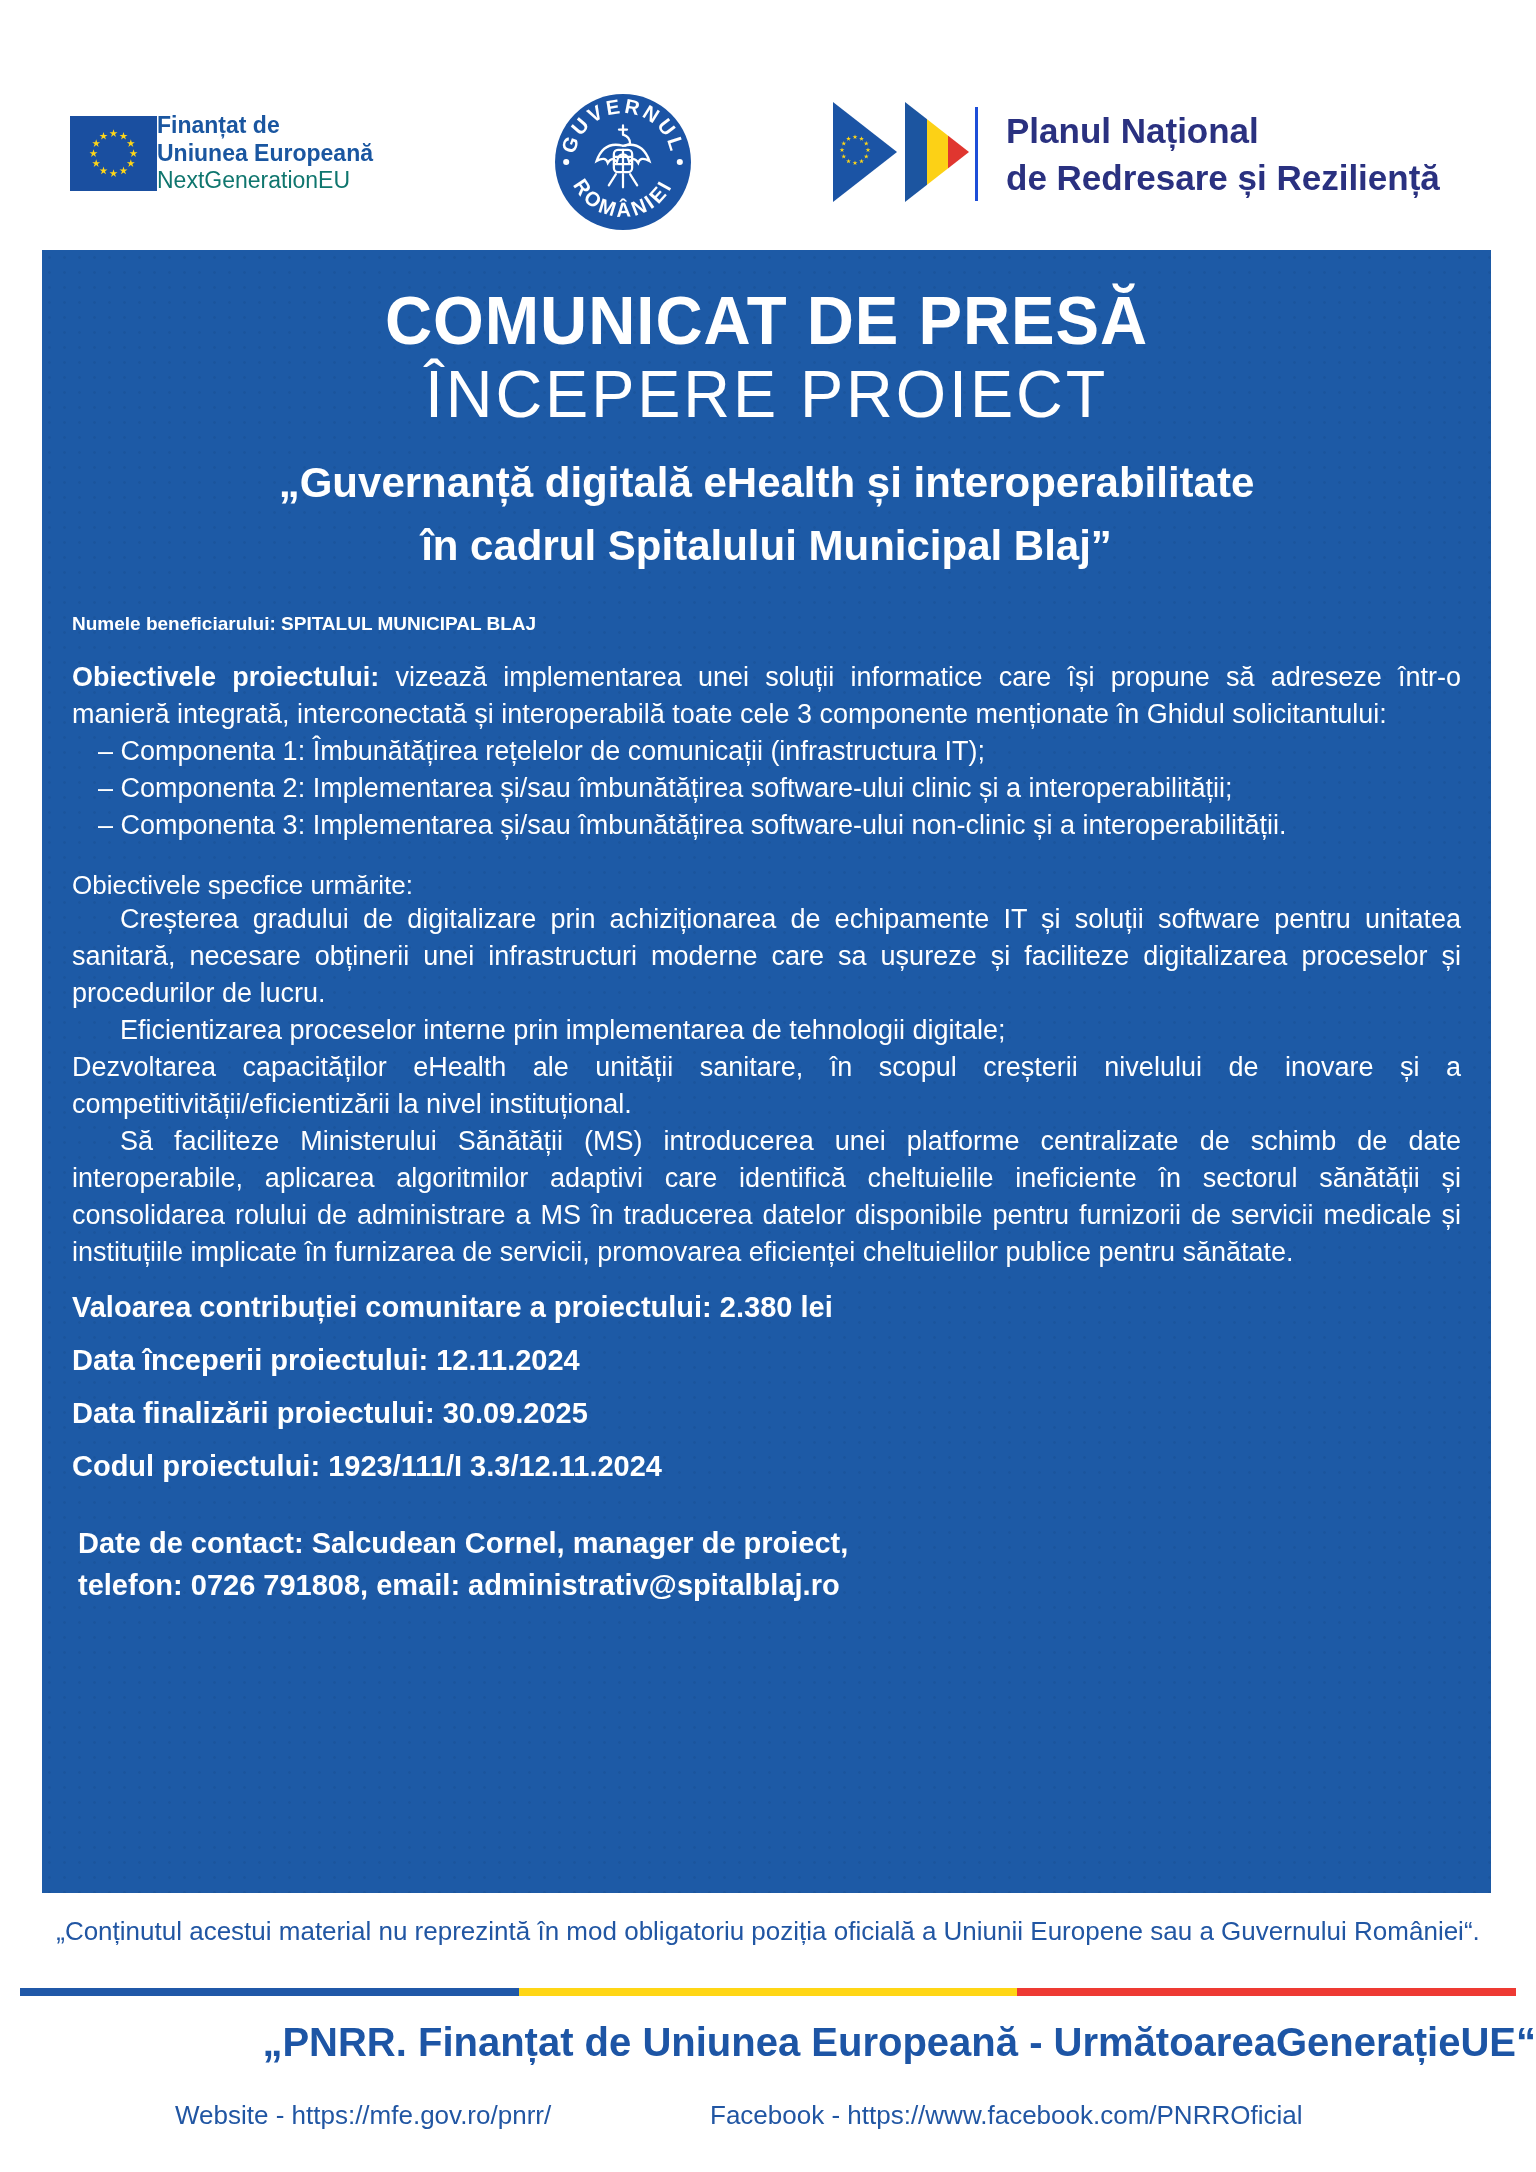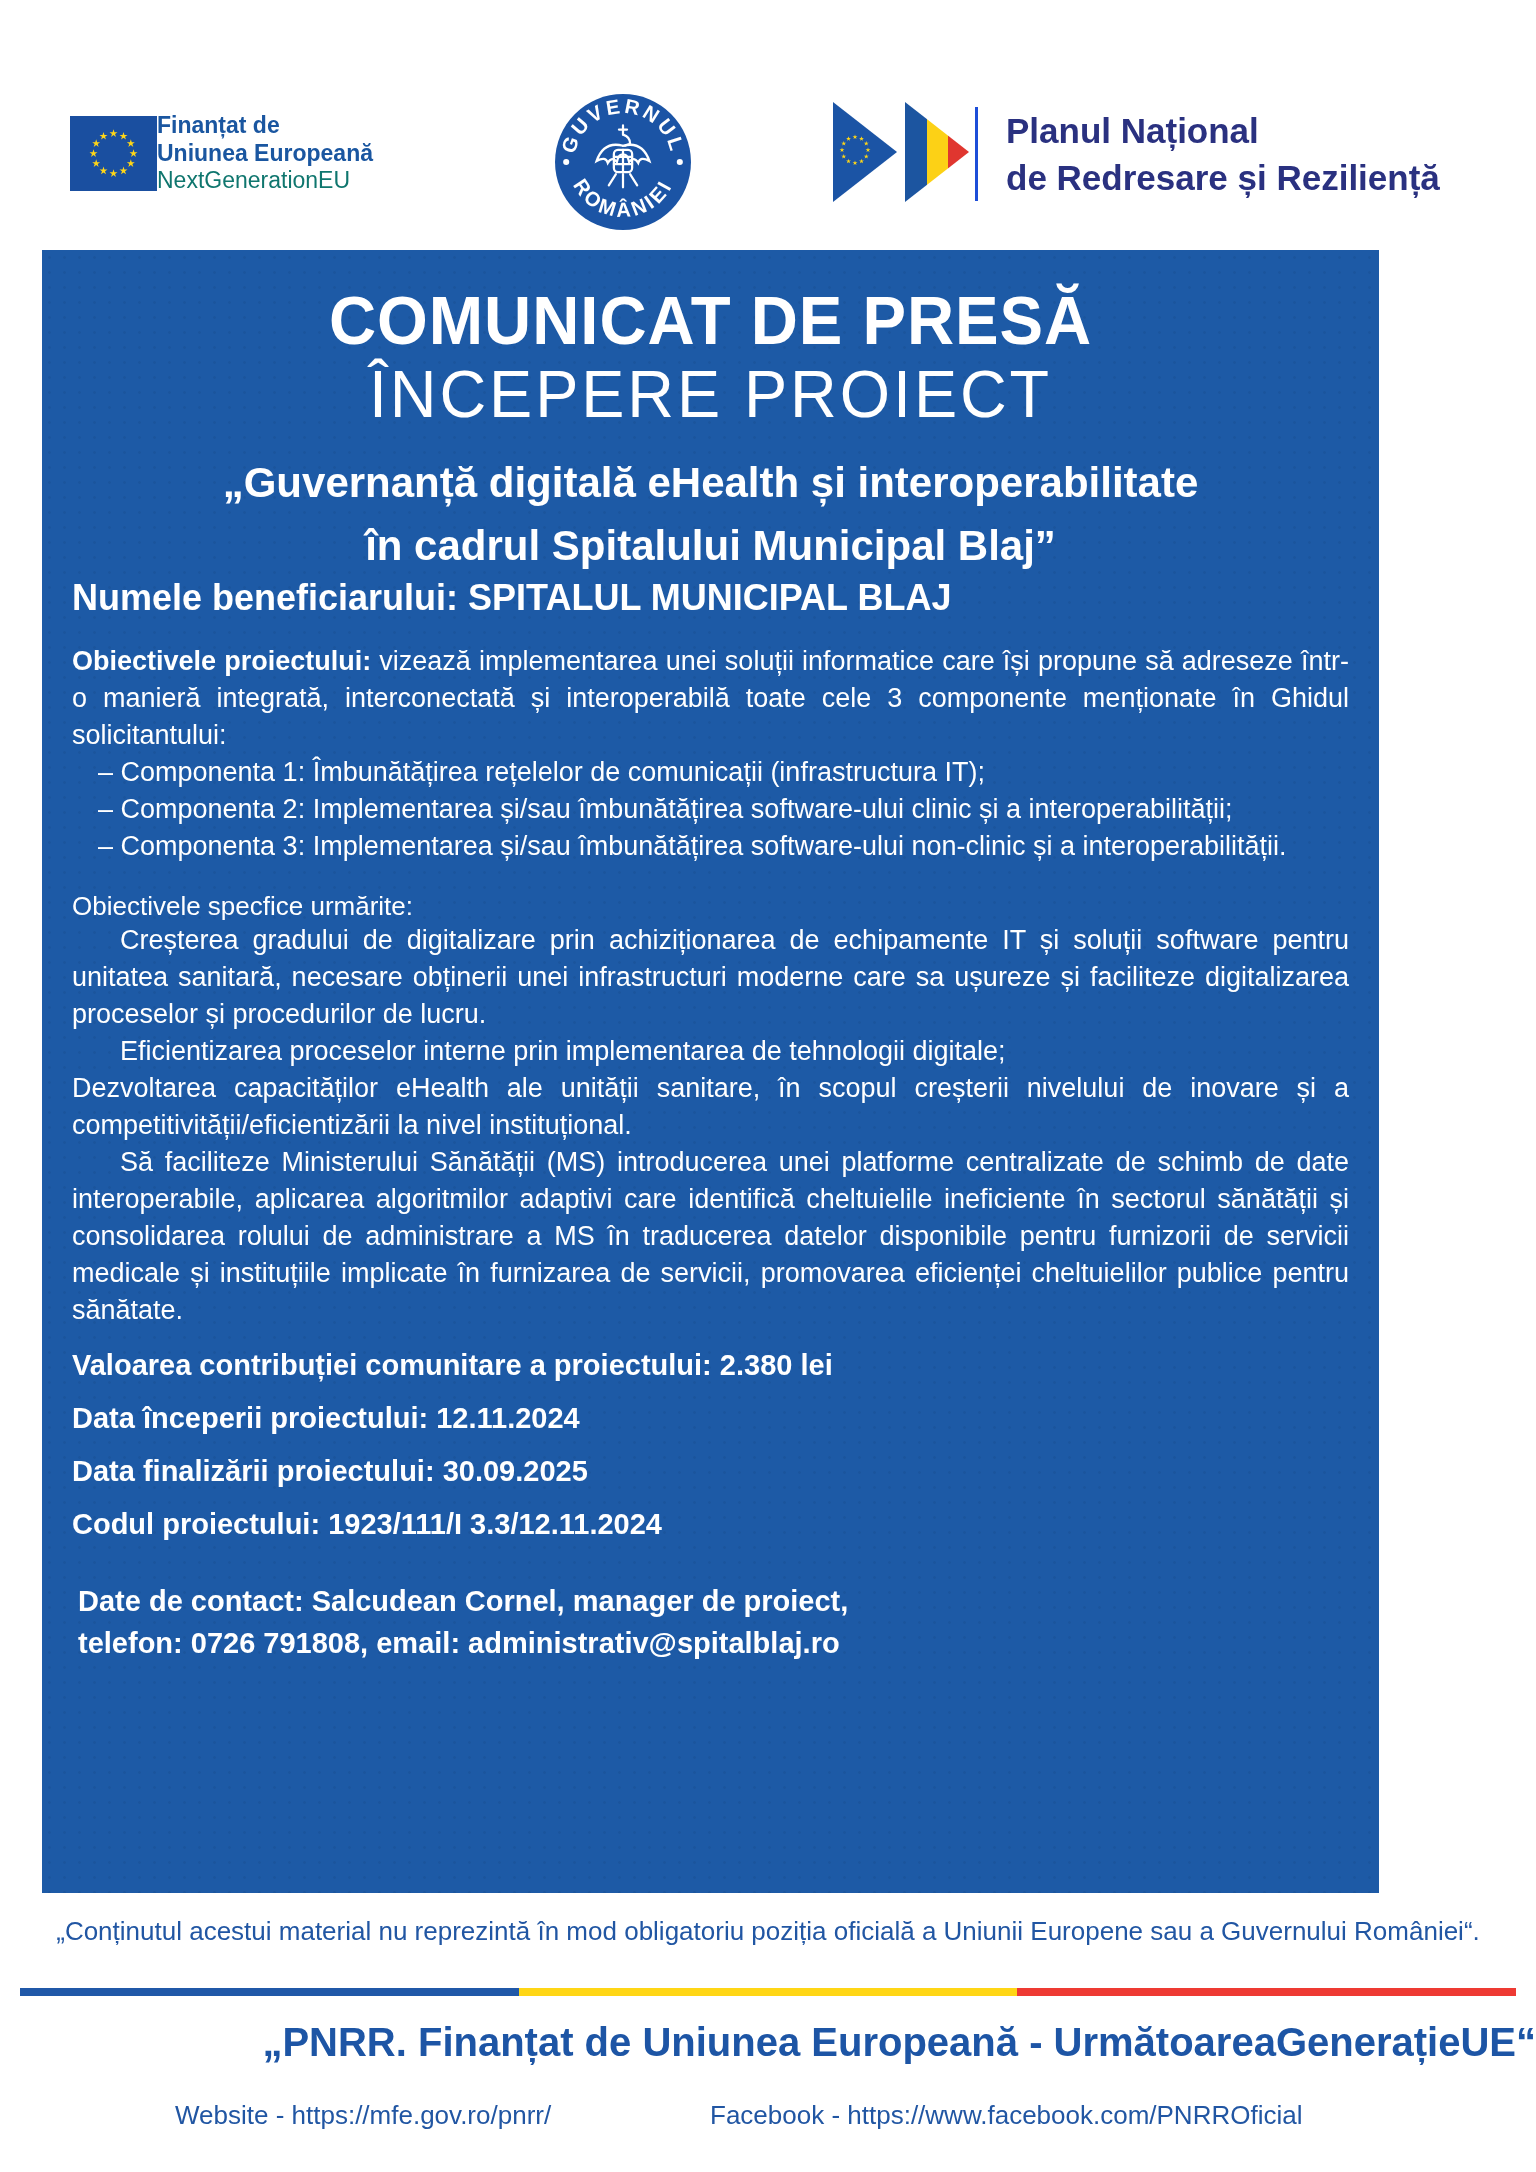--- a/index.html
+++ b/index.html
@@ -19,33 +19,33 @@
   .eu-logo-text .g { color:#0f766e; font-weight:400; }
 
   .gov-seal { position:absolute; left:553px; top:92px; width:140px; height:140px; }
 
   .pnrr-logo { position:absolute; left:833px; top:100px; display:flex; align-items:center; }
   .pnrr-text { margin-left:2px; padding-left:28px; border-left:3px solid #1d4ed8;
                font-size:35px; font-weight:bold; color:#2a3180; line-height:1.35; }
 
   
   .panel {
-    position:absolute; left:42px; top:250px; width:1337px; height:1643px;
+    position:absolute; left:42px; top:250px; width:1449px; height:1643px;
     background:#1d5aa6;
     background-image:radial-gradient(rgba(0,10,40,.07) 1px, transparent 1.6px);
     background-size:15px 15px;
     color:#ffffff; padding:34px 30px 0; overflow:hidden;
   }
   .title1 { text-align:center; font-size:68px; font-weight:bold; letter-spacing:1px;
             line-height:1.06; transform:scaleX(.96); }
   .title2 { text-align:center; font-size:66px; font-weight:400; letter-spacing:3px;
             line-height:1.05; margin-top:4px; transform:scaleX(.98); }
   .subtitle { text-align:center; font-size:42px; font-weight:bold; line-height:1.5;
               margin-top:22px; }
-  .benef { font-size:36px; font-weight:bold; }
+  .benef { font-size:19px; font-weight:bold; margin-top:36px; }
   .body-p { font-size:27px; line-height:37px; text-align:justify; }
   .body-p b, .body-p strong { font-weight:bold; }
   .objectives { margin-top:24px; }
   .component { text-indent:26px; }
   .spec-label { font-size:26px; font-weight:normal; margin-top:26px; }
   .indent { text-indent:48px; }
   .info-line { font-size:29px; font-weight:bold; margin-top:20px; }
   .info-line.first { margin-top:34px; }
   .contact { font-size:29px; font-weight:bold; line-height:1.42; margin-top:40px; padding-left:6px; }
 

